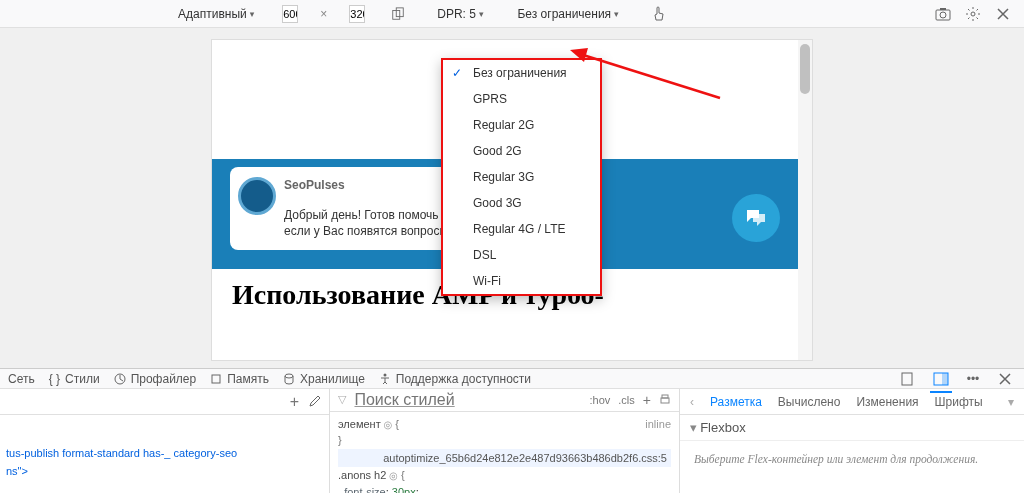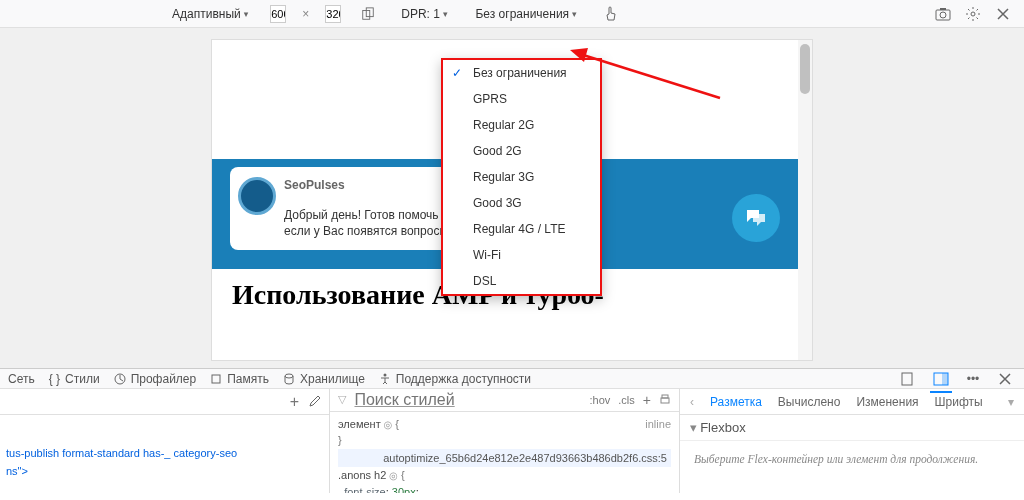--- a/index.html
+++ b/index.html
@@ -1,19 +1,19 @@
 <!DOCTYPE html>
 <html><head>
 <meta charset="utf-8">
 <style>
 * { margin:0; padding:0; box-sizing:border-box; font-family:Arial,sans-serif; }
 body { width:1024px; height:500px; background:#fff; overflow:hidden; position:relative; font-size:12px; color:#333; }
 
 
-.rd-toolbar { height:28px; background:#f9f9fa; border-bottom:1px solid #e0e0e0; display:flex; align-items:center; padding:0 10px; gap:16px; }
+.rd-toolbar { height:28px; background:#f9f9fa; border-bottom:1px solid #e0e0e0; display:flex; align-items:center; padding:0 10px; gap:22px; }
 .rd-toolbar .sp { flex:0 0 140px; }
 .select { display:flex; align-items:center; gap:3px; padding:2px 6px; cursor:pointer; }
 .select .arr { font-size:9px; color:#666; }
 .dim-input { width:16px; height:18px; border:1px solid #ccc; background:#fff; text-align:center; font-size:11px; }
 .times { color:#888; }
 .icon-btn { width:22px; height:22px; display:flex; align-items:center; justify-content:center; color:#666; cursor:pointer; }
 .right-icons { margin-left:auto; display:flex; gap:8px; }
 
 
 .viewport-area { height:340px; background:#f0f0f0; display:flex; align-items:flex-start; justify-content:center; padding-top:12px; position:relative; }
@@ -96,21 +96,21 @@
   <input class="dim-input" value="600" style="">
   <span class="times">×</span>
   <input class="dim-input" value="320" style="">
   <div class="icon-btn">
     <svg width="14" height="14" viewBox="0 0 16 16">
         <rect x="2" y="4" width="8" height="10" fill="none" stroke="#666"></rect>
         <rect x="6" y="1" width="8" height="10" fill="none" stroke="#666"></rect>
       </svg>
   </div>
   <div class="select">
-    <span>DPR: 1</span>
+    <span>DPR: 5</span>
     <span class="arr">▾</span>
   </div>
   <div class="select">
     <span>Без ограничения</span>
     <span class="arr">▾</span>
   </div>
   <div class="icon-btn">
     <svg width="14" height="16" viewBox="0 0 14 16">
         <path d="M6 2v6l-2 1 1 5h6l1-6-4-1V2a1 1 0 00-2 0z" fill="none" stroke="#666"></path>
       </svg>
@@ -163,22 +163,22 @@
   </div>
 
   <div class="throttle-menu" id="throttle-menu">
       <div class="item sel">Без ограничения</div>
       <div class="item">GPRS</div>
       <div class="item">Regular 2G</div>
       <div class="item">Good 2G</div>
       <div class="item">Regular 3G</div>
       <div class="item">Good 3G</div>
       <div class="item">Regular 4G / LTE</div>
+      <div class="item">DSL</div>
       <div class="item">Wi-Fi</div>
-      <div class="item">DSL</div>
     </div>
 
   <svg class="red-arrow" viewBox="0 0 160 60">
     <line x1="150" y1="50" x2="10" y2="6" stroke="#e11" stroke-width="2.5"></line>
     <polygon points="0,2 18,0 14,14" fill="#e11"></polygon>
   </svg>
 </div>
 
 <div class="dt-tabs">
   <div class="dt-tab">Сеть</div>

